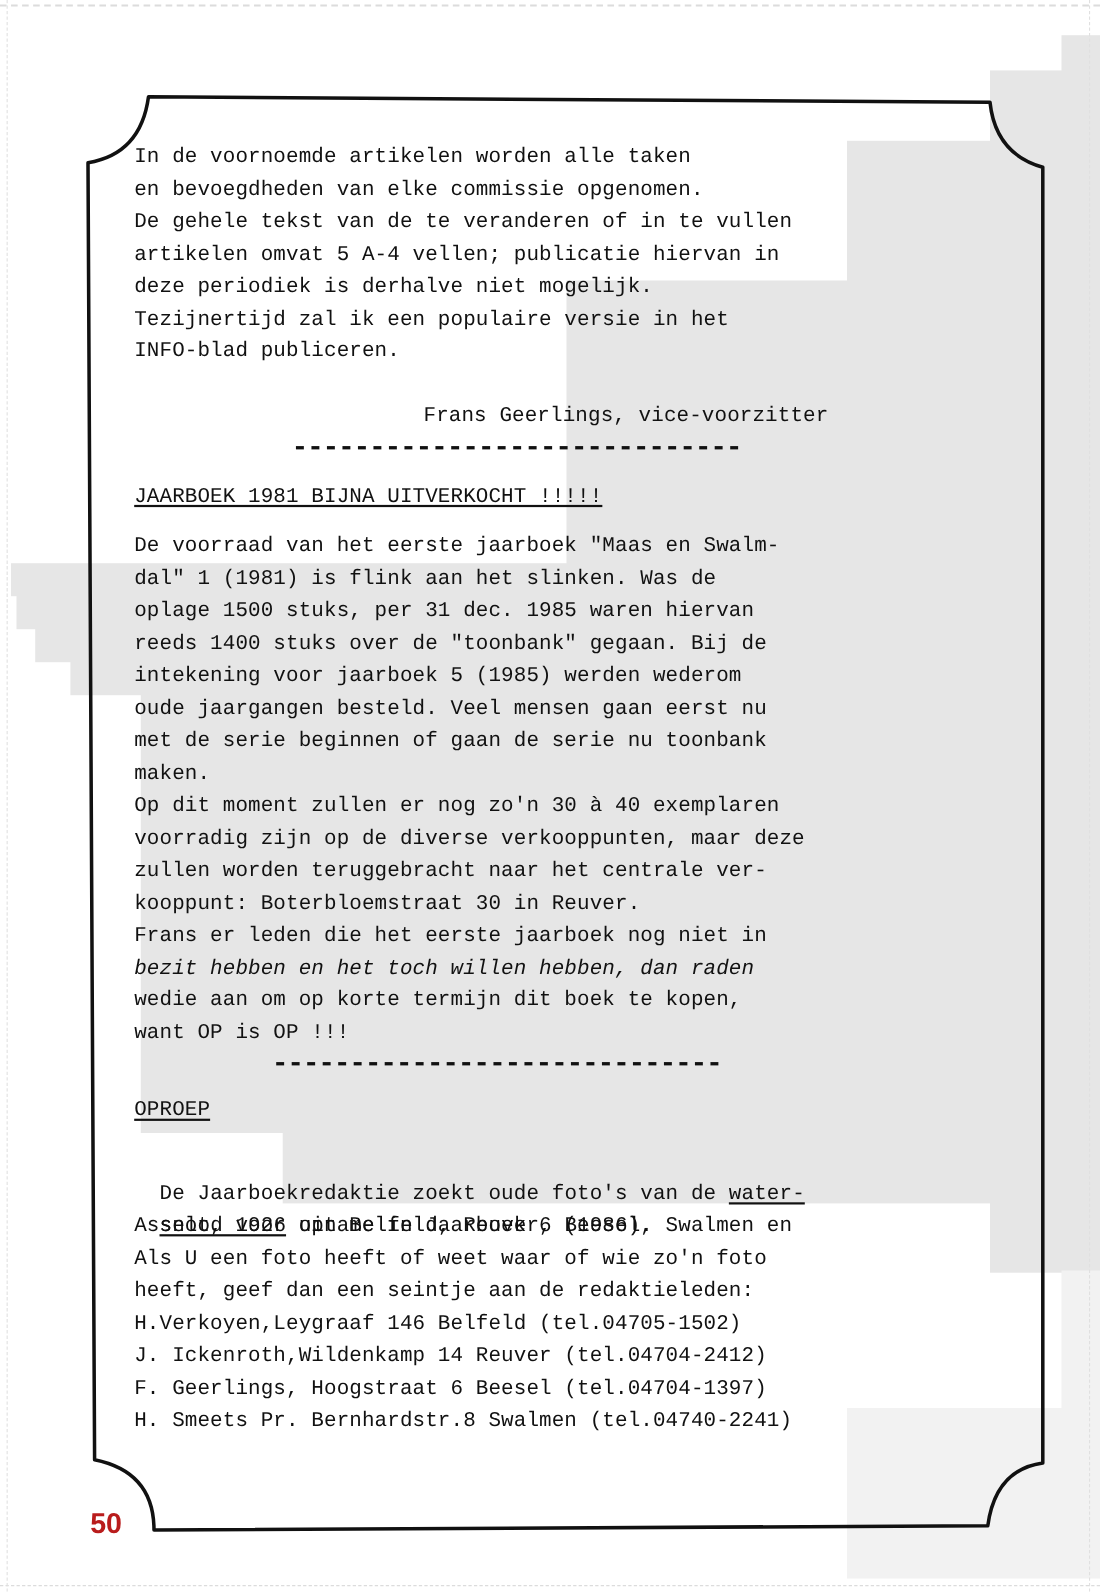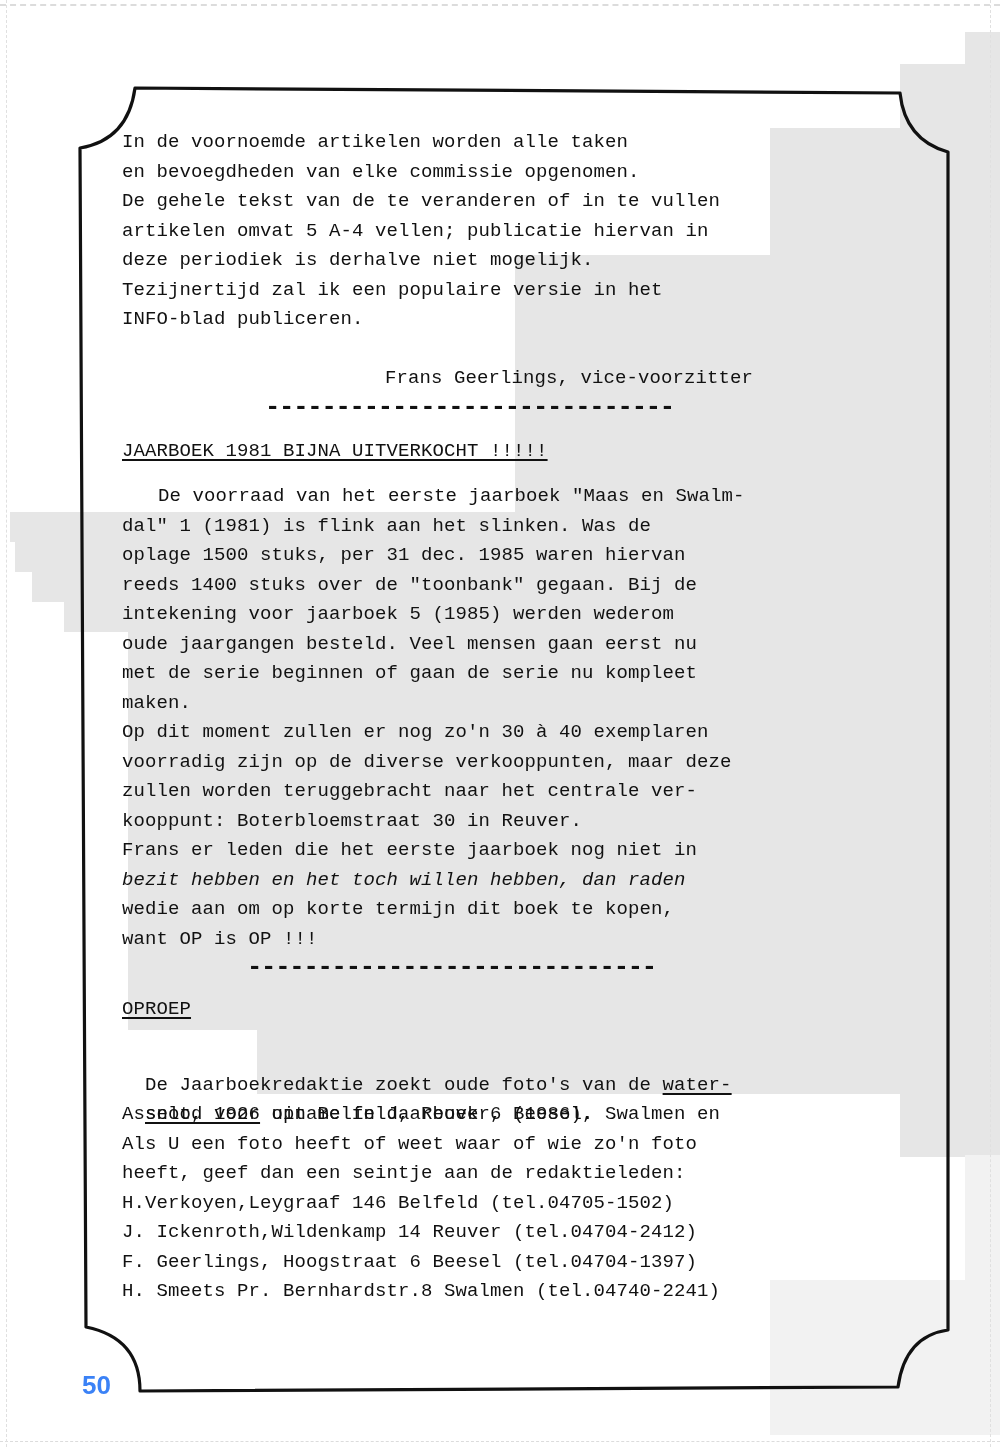--- a/index.html
+++ b/index.html
@@ -8,21 +8,21 @@
   .gray { position: absolute; background: #e6e6e6; }
   .gray2 { position: absolute; background: #f2f2f2; }
   .dots-top { position: absolute; left: 0; top: 4px; width: 1000px; height: 0; border-top: 2px dashed #dcdcdc; }
   .dots-bottom { position: absolute; left: 0; top: 1441px; width: 1000px; height: 0; border-top: 1px dashed #dcdcdc; }
   .dots-left { position: absolute; left: 6px; top: 0; width: 0; height: 1447px; border-left: 1px dashed #e0e0e0; }
   .dots-right { position: absolute; left: 990px; top: 0; width: 0; height: 1447px; border-left: 1px dashed #e0e0e0; }
   svg.frame { position: absolute; left: 0; top: 0; }
   .line { position: absolute; left: 122px; white-space: pre; font-size: 19px; line-height: 29.5px; height: 29.5px; letter-spacing: 0.1px; }
   .u { text-decoration: underline; text-decoration-thickness: 2px; text-underline-offset: 3px; }
   .dashes { position: absolute; white-space: pre; font-size: 25.5px; line-height: 20px; font-weight: bold; letter-spacing: -1.2px; }
-  .pagenum { position: absolute; left: 82px; top: 1370px; font-family: "Liberation Sans", sans-serif; font-weight: bold; font-size: 26px; color: #3b82f6; }
+  .pagenum { position: absolute; left: 82px; top: 1370px; font-family: "Liberation Sans", sans-serif; font-weight: bold; font-size: 26px; color: #b91c1c; }
 </style>
 </head>
 <body>
 
 <div class="gray" style="left:965px;top:32px;width:35px;height:100px;"></div>
 <div class="gray" style="left:900px;top:64px;width:100px;height:190px;"></div>
 <div class="gray" style="left:770px;top:128px;width:230px;height:130px;"></div>
 <div class="gray" style="left:515px;top:255px;width:485px;height:265px;"></div>
 <div class="gray" style="left:10px;top:512px;width:990px;height:30px;"></div>
 <div class="gray" style="left:15px;top:540px;width:985px;height:32px;"></div>
@@ -49,27 +49,27 @@
 <div class="line" style="top:216.5px;">artikelen omvat 5 A-4 vellen; publicatie hiervan in</div>
 <div class="line" style="top:246px;">deze periodiek is derhalve niet mogelijk.</div>
 <div class="line" style="top:275.5px;">Tezijnertijd zal ik een populaire versie in het</div>
 <div class="line" style="top:305px;">INFO-blad publiceren.</div>
 <div class="line" style="top:364px;left:385px;">Frans Geerlings, vice-voorzitter</div>
 
 <div class="dashes" style="left:265px;top:398px;">-----------------------------</div>
 
 <div class="line u" style="top:437px;">JAARBOEK 1981 BIJNA UITVERKOCHT !!!!!</div>
 <div id="jb-body">
-    <div class="line" style="top: 482px; margin-left: 36px;">De voorraad van het eerste jaarboek "Maas en Swalm-</div>
+    <div class="line" style="top: 482px;">De voorraad van het eerste jaarboek "Maas en Swalm-</div>
     <div class="line" style="top: 511.5px;">dal" 1 (1981) is flink aan het slinken. Was de</div>
     <div class="line" style="top: 541px;">oplage 1500 stuks, per 31 dec. 1985 waren hiervan</div>
     <div class="line" style="top: 570.5px;">reeds 1400 stuks over de "toonbank" gegaan. Bij de</div>
     <div class="line" style="top: 600px;">intekening voor jaarboek 5 (1985) werden wederom</div>
     <div class="line" style="top: 629.5px;">oude jaargangen besteld. Veel mensen gaan eerst nu</div>
-    <div class="line" style="top: 659px;">met de serie beginnen of gaan de serie nu kompleet</div>
+    <div class="line" style="top: 659px;">met de serie beginnen of gaan de serie nu toonbank</div>
     <div class="line" style="top: 688.5px;">maken.</div>
     <div class="line" style="top: 718px;">Op dit moment zullen er nog zo'n 30 à 40 exemplaren</div>
     <div class="line" style="top: 747.5px;">voorradig zijn op de diverse verkooppunten, maar deze</div>
     <div class="line" style="top: 777px;">zullen worden teruggebracht naar het centrale ver-</div>
     <div class="line" style="top: 806.5px;">kooppunt: Boterbloemstraat 30 in Reuver.</div>
     <div class="line" style="top: 836px;">Frans er leden die het eerste jaarboek nog niet in</div>
     <div class="line" style="top: 865.5px; font-style: italic;">bezit hebben en het toch willen hebben, dan raden</div>
     <div class="line" style="top: 895px;">wedie aan om op korte termijn dit boek te kopen,</div>
     <div class="line" style="top: 924.5px;">want OP is OP !!!</div>
   </div>

